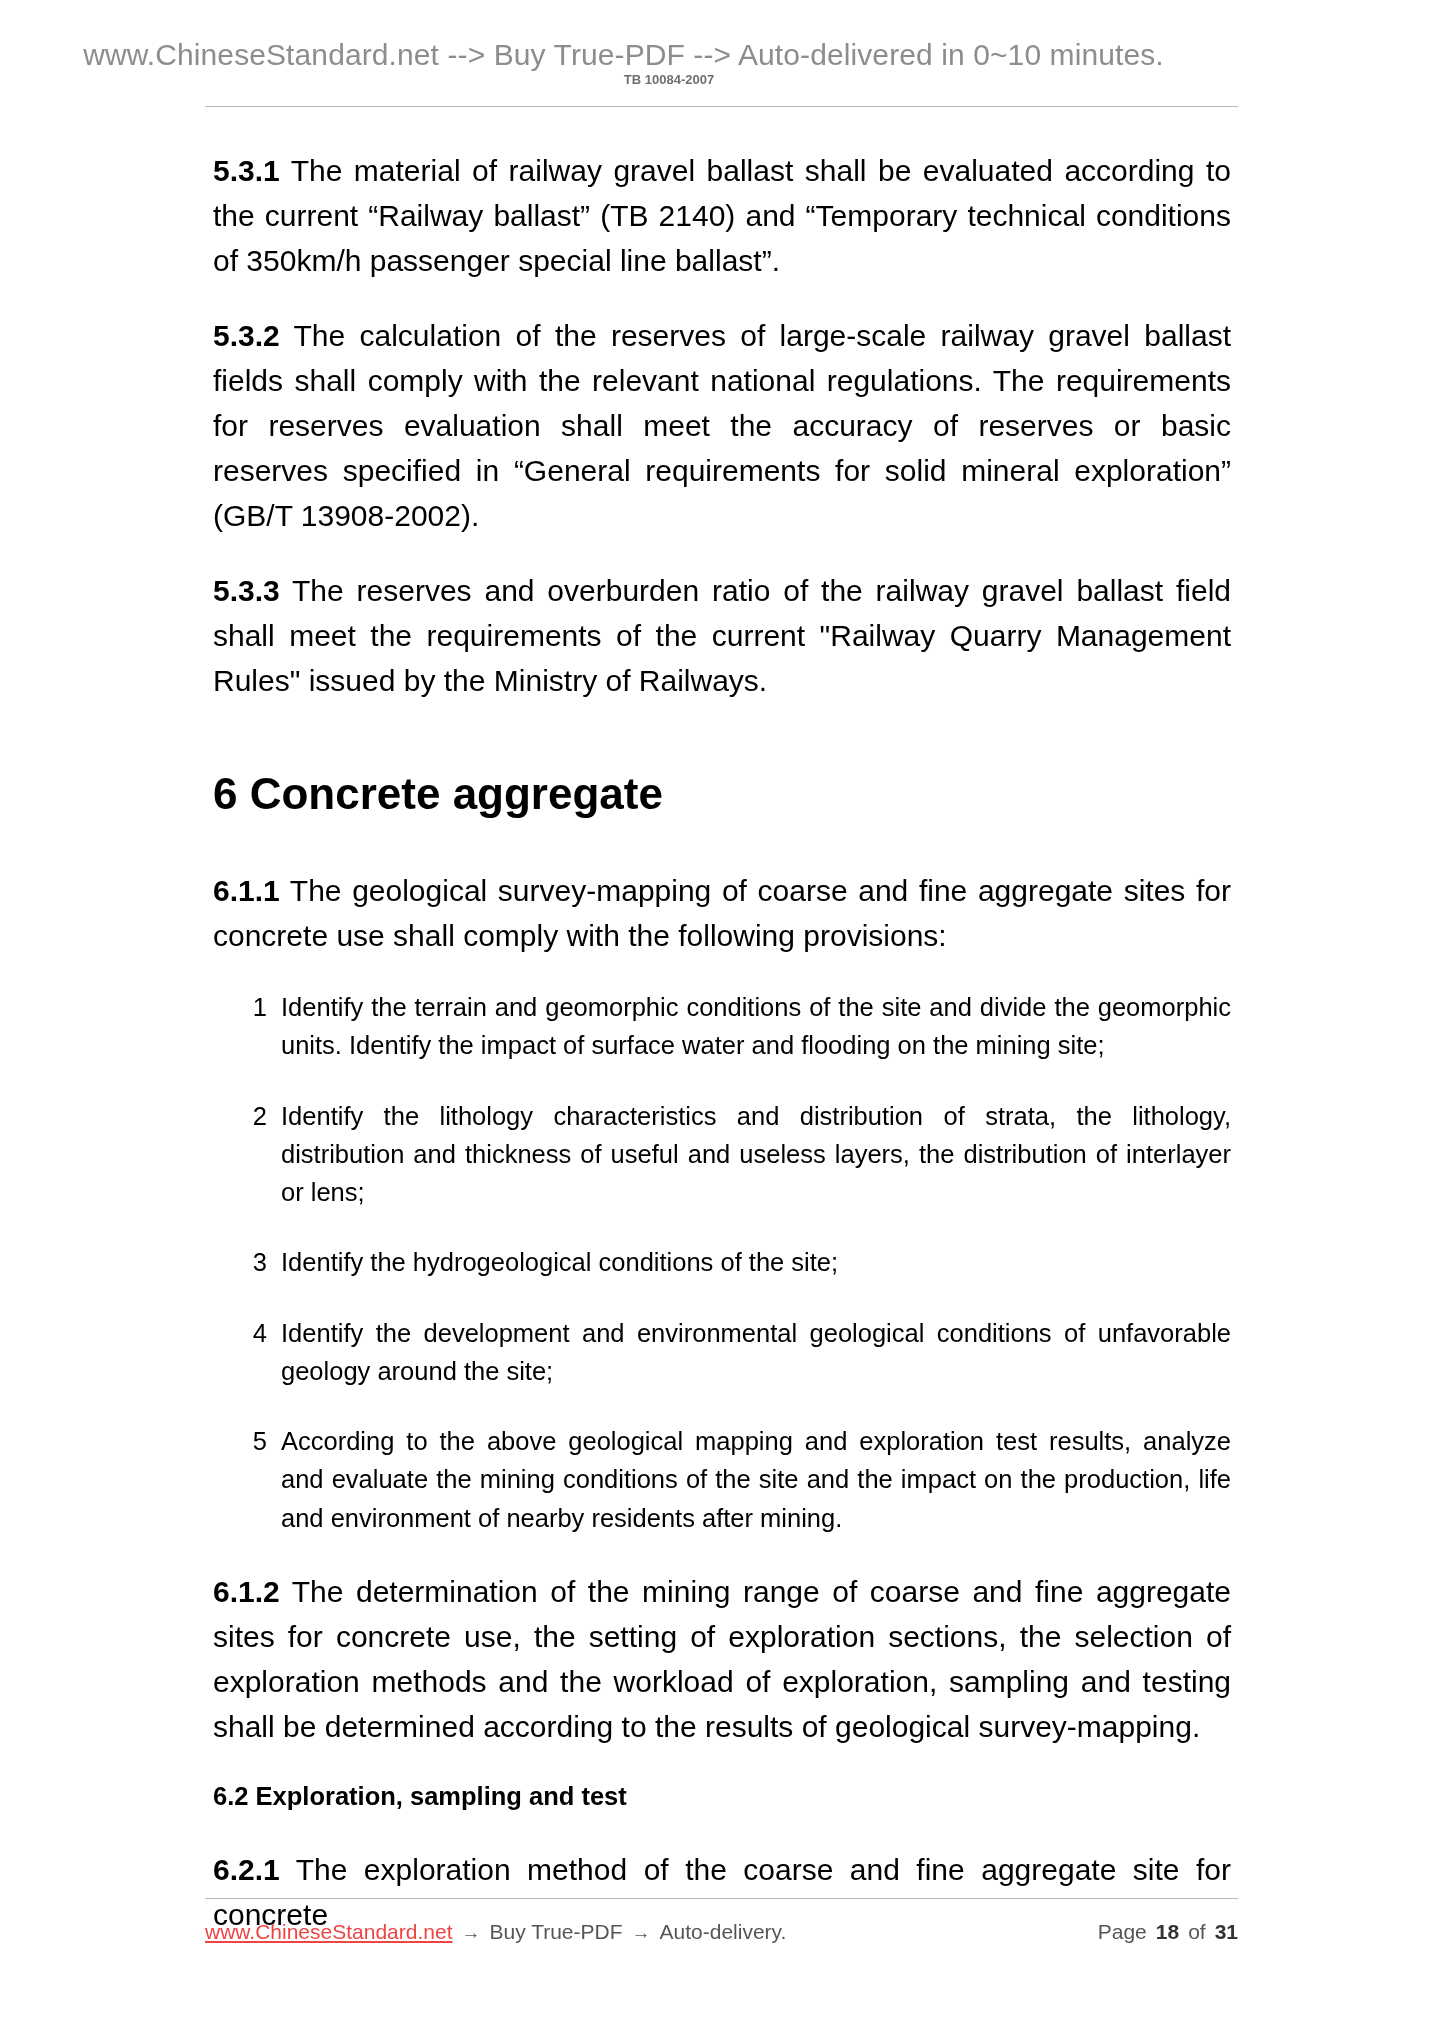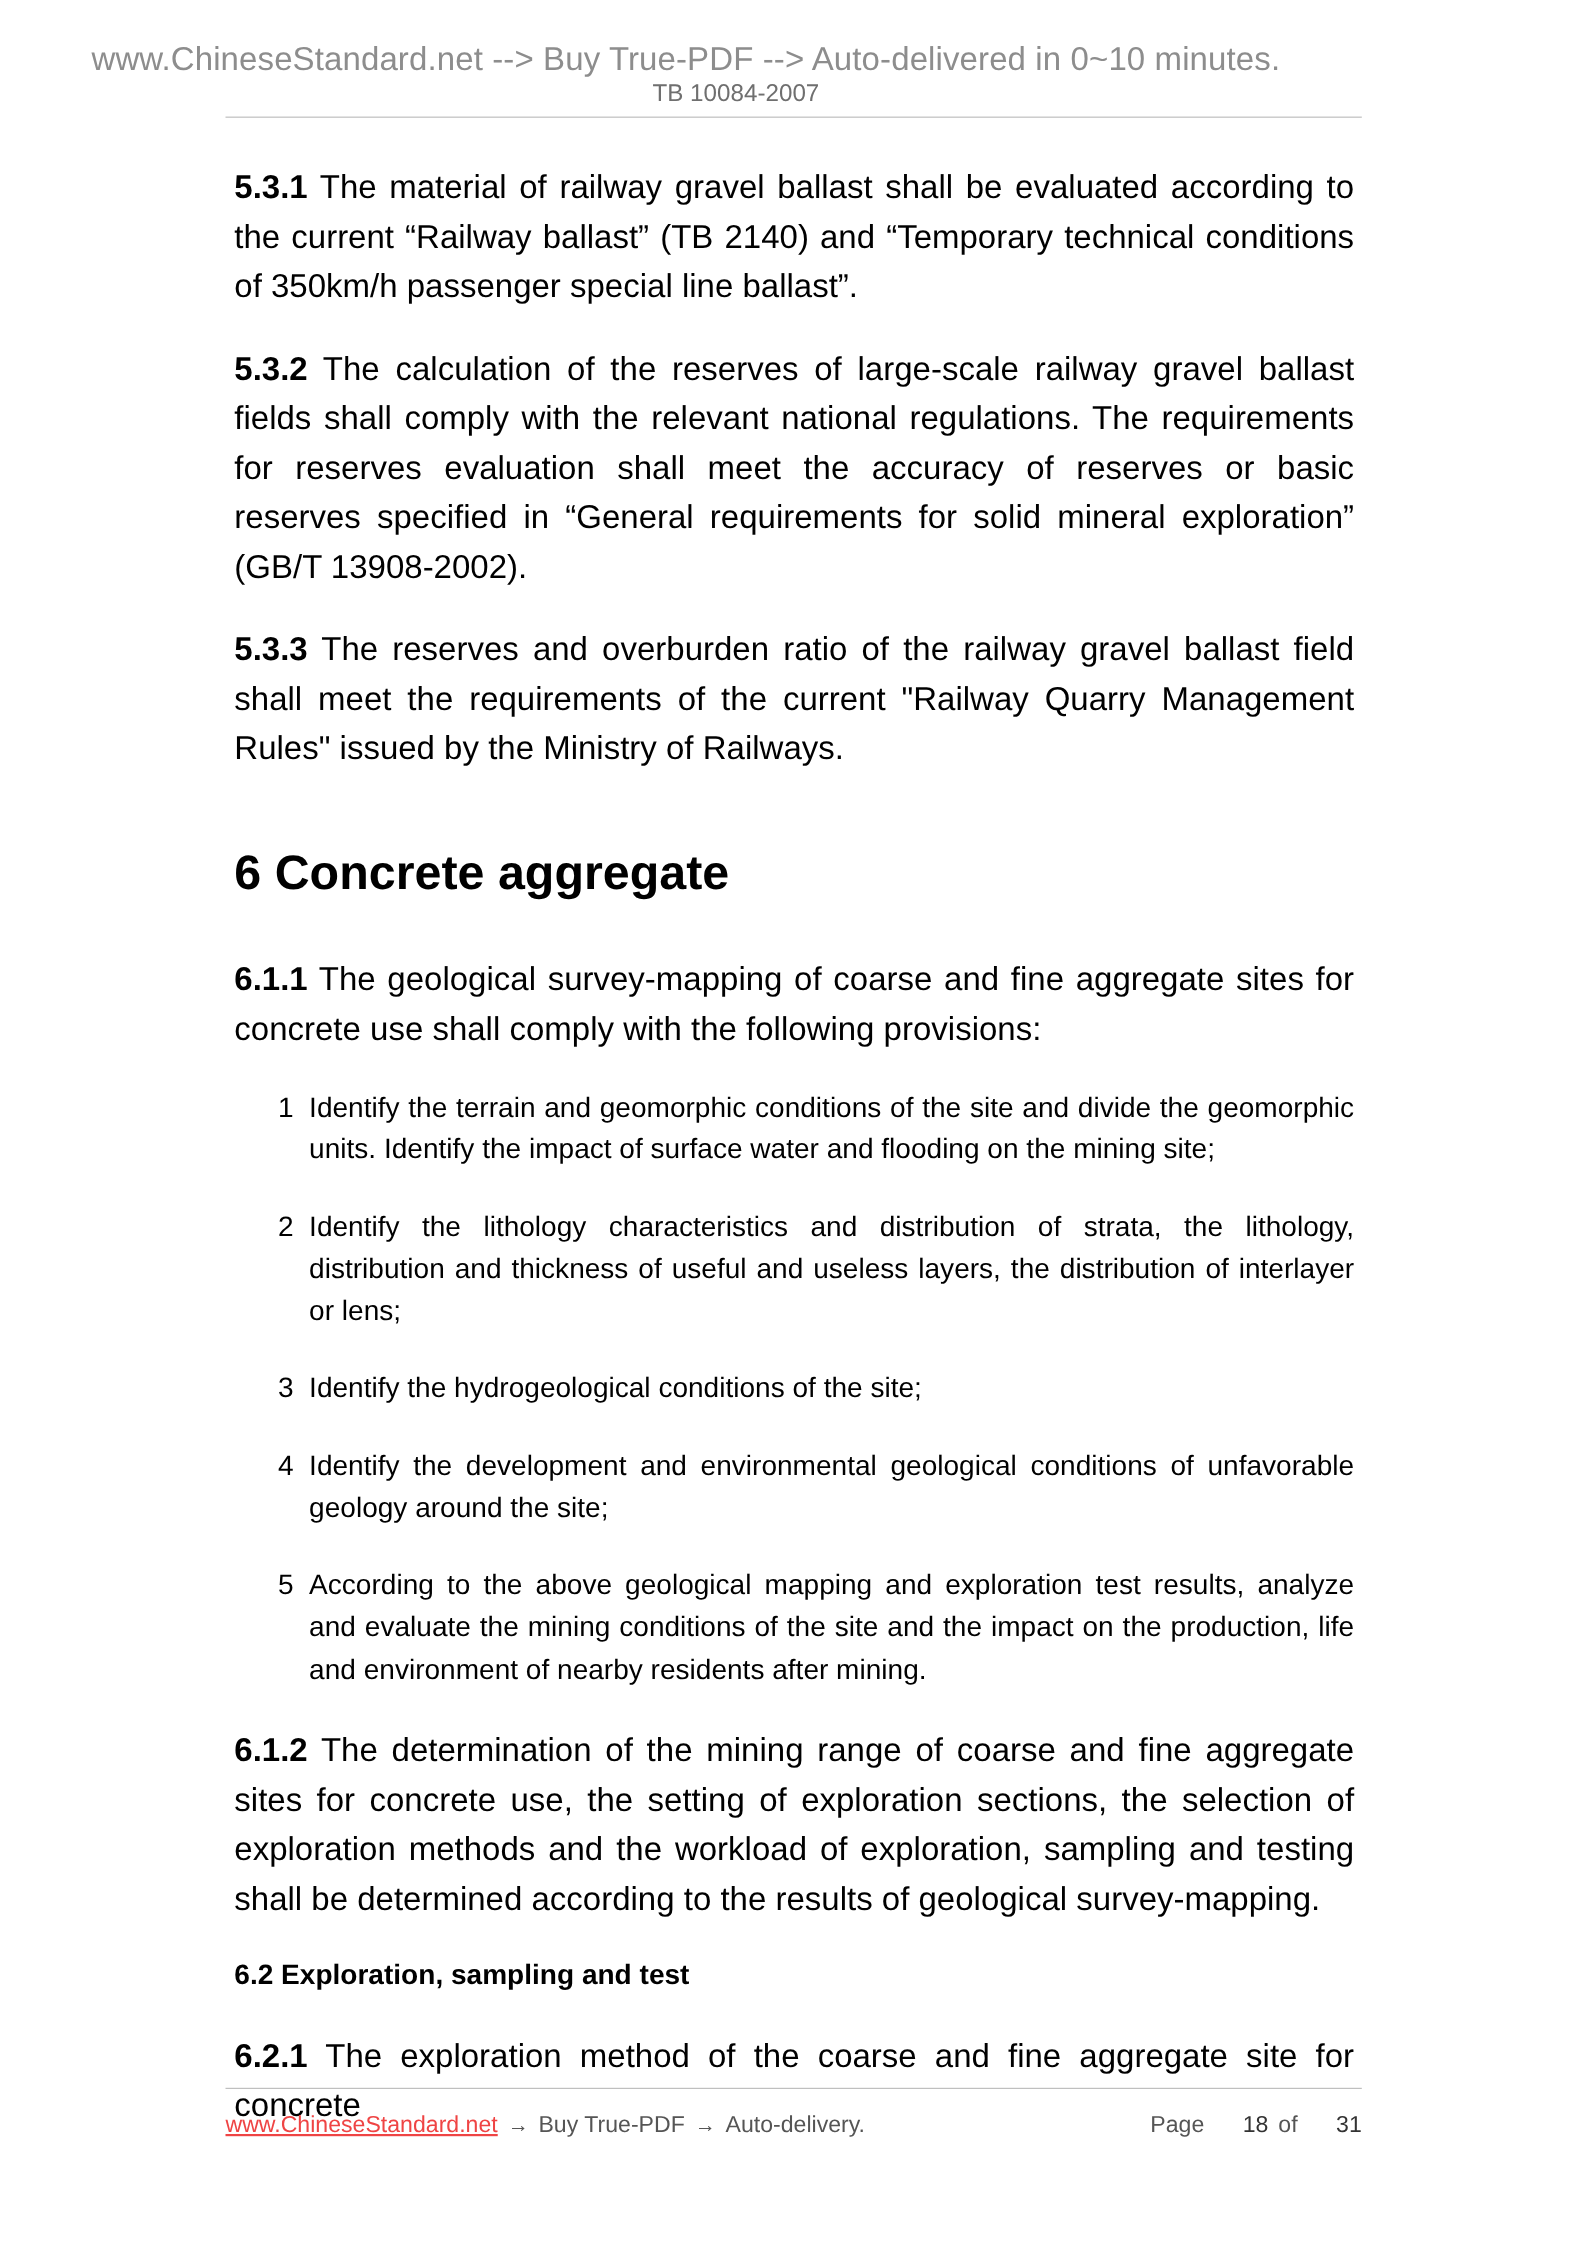--- a/index.html
+++ b/index.html
@@ -31,22 +31,23 @@
     color: #8d8d8d;
     letter-spacing: 0.1px;
     white-space: nowrap;
   }
   .doc-code {
     position: absolute;
     top: 72px;
     left: 0;
     width: 1338px;
     text-align: center;
-    font-size: 22px;
+    font-size: 13px;
     color: #6f6f6f;
+    font-weight: bold;
   }
   .header-rule {
     position: absolute;
     top: 106px;
     left: 205px;
     width: 1033px;
     border-top: 1px solid #b8b8b8;
   }
   .content {
     position: absolute;
@@ -129,23 +130,22 @@
   }
   .footer .right {
     margin-left: auto;
     white-space: nowrap;
     display: flex;
     align-items: baseline;
     gap: 9px;
   }
   .footer .pagenum,
   .footer .pagetotal {
-    font-weight: normal;
+    font-weight: bold;
     color: #333333;
-    margin-left: 26px;
   }
 </style>
 </head>
 <body>
 
 <div class="page">
 
   <div class="watermark">www.ChineseStandard.net --&gt; Buy True-PDF --&gt; Auto-delivered in 0~10 minutes.</div>
   <div class="doc-code">TB 10084-2007</div>
   <div class="header-rule"></div>

